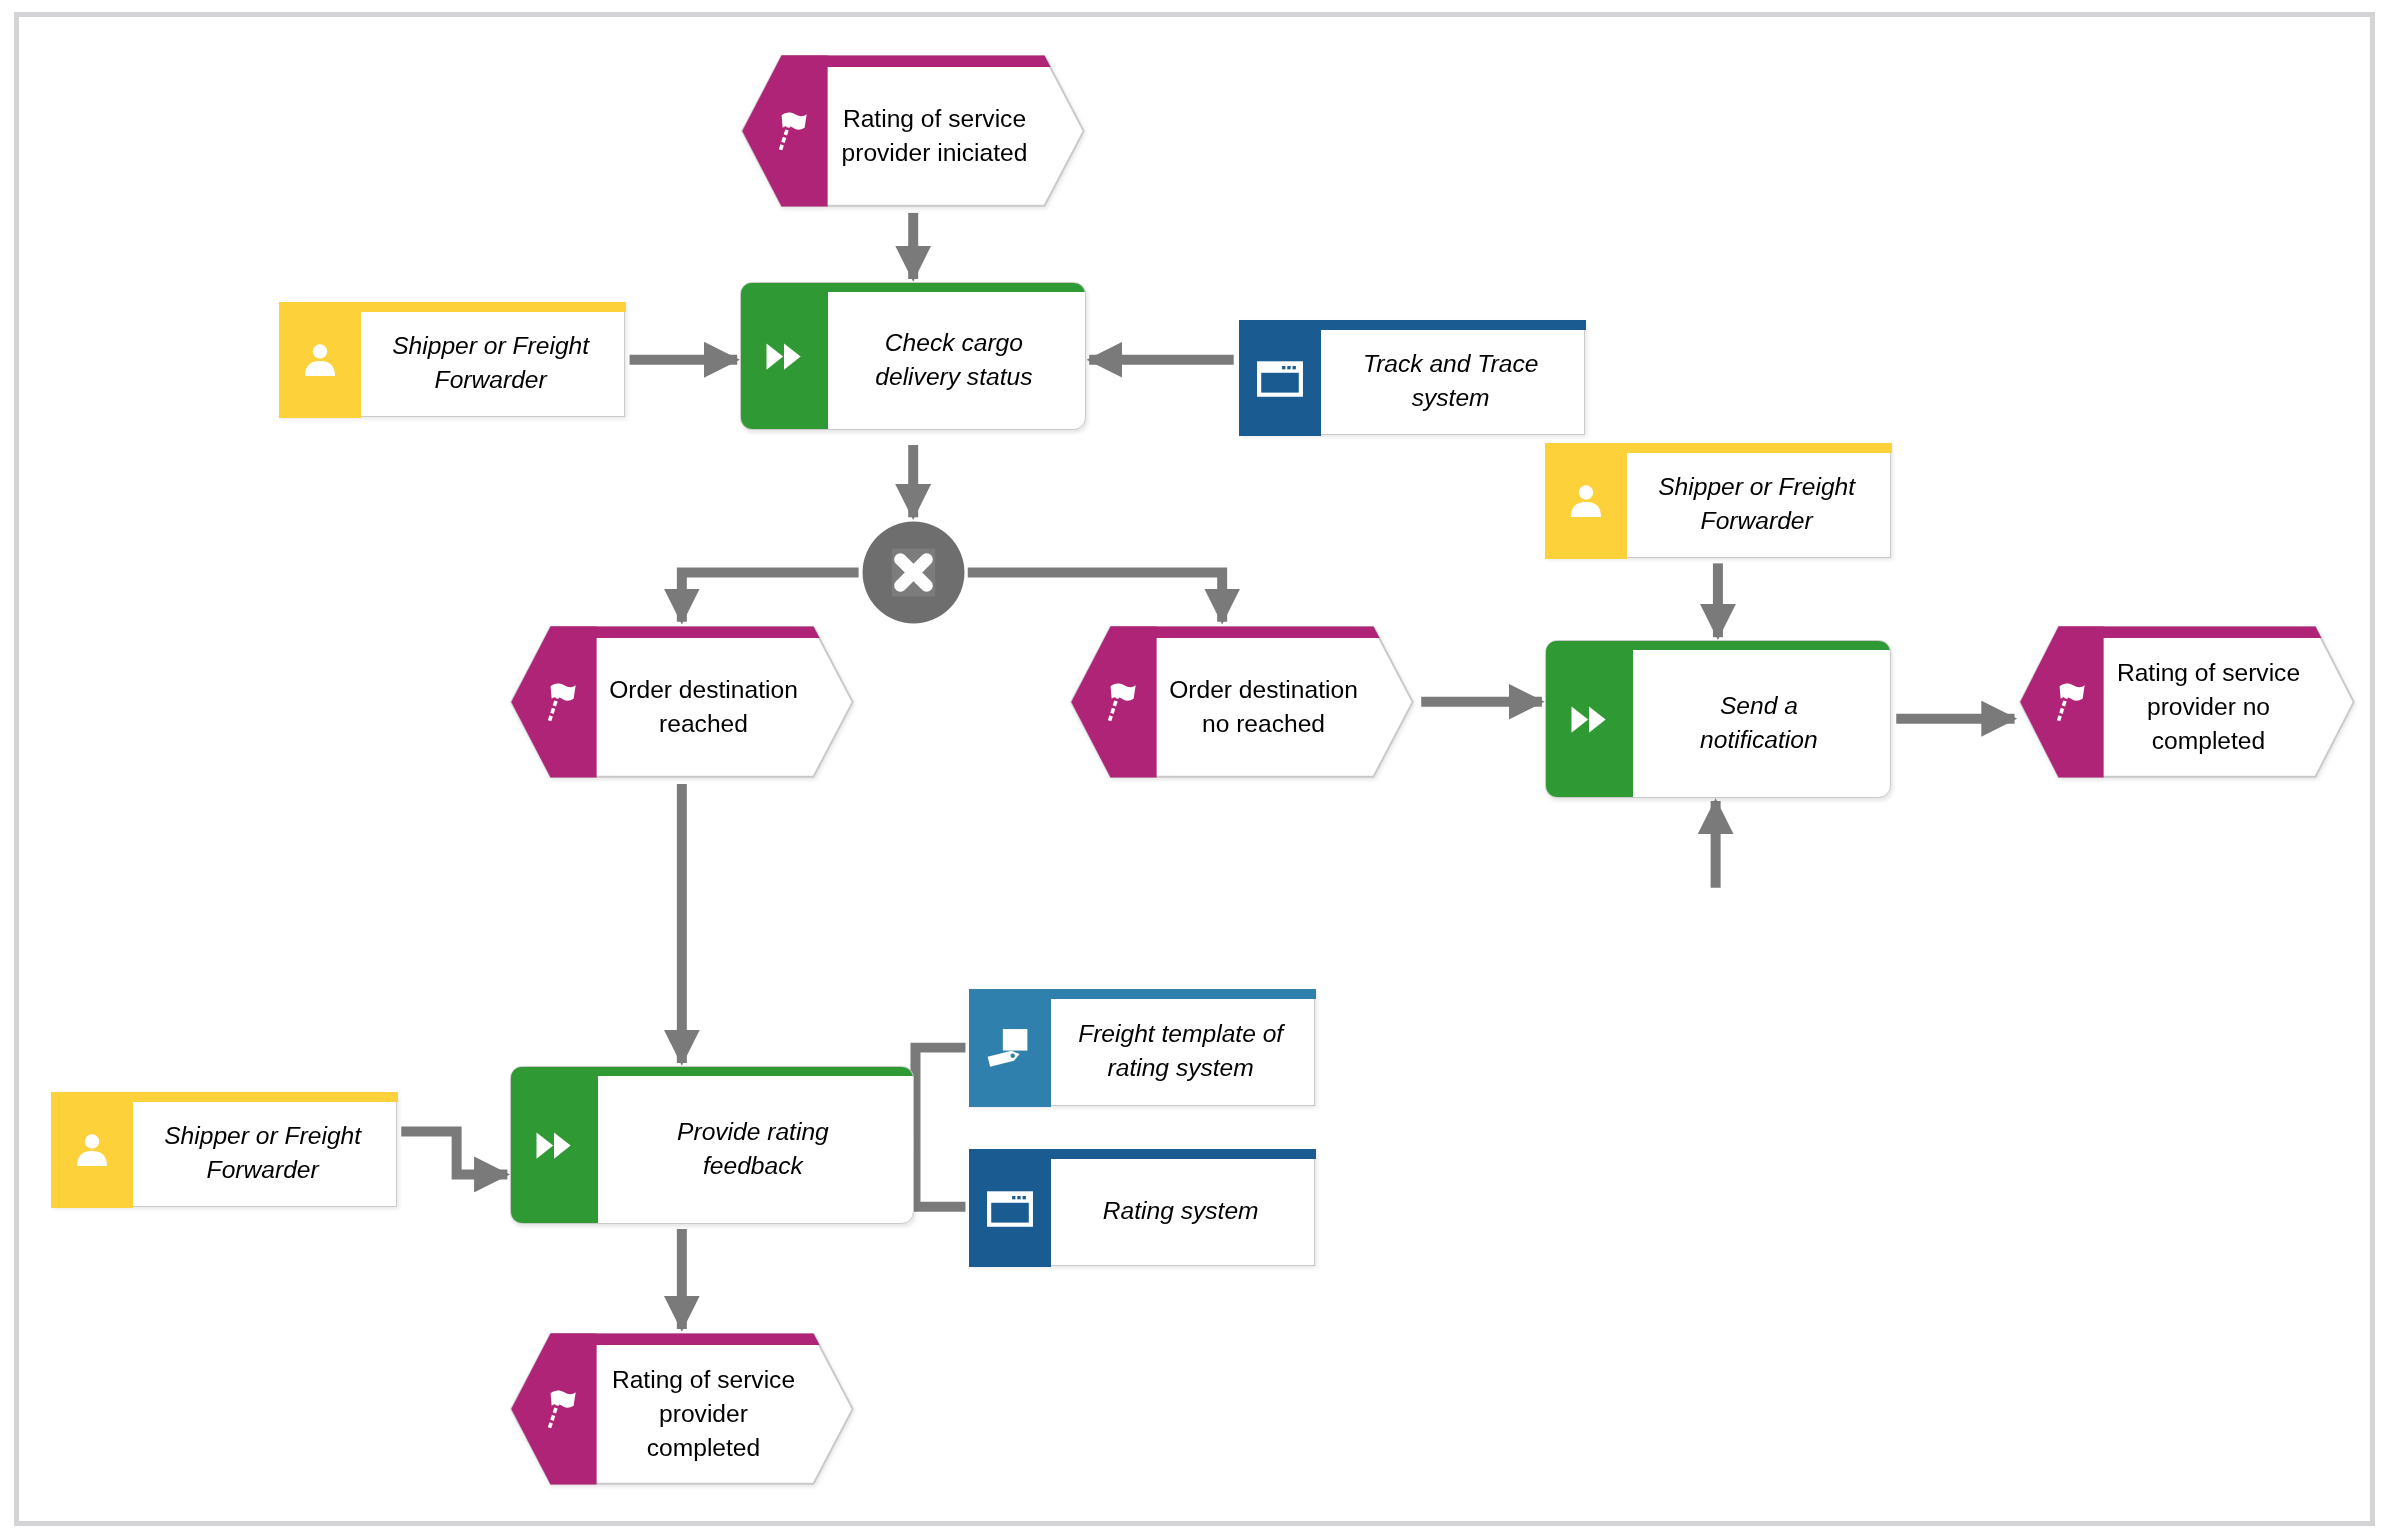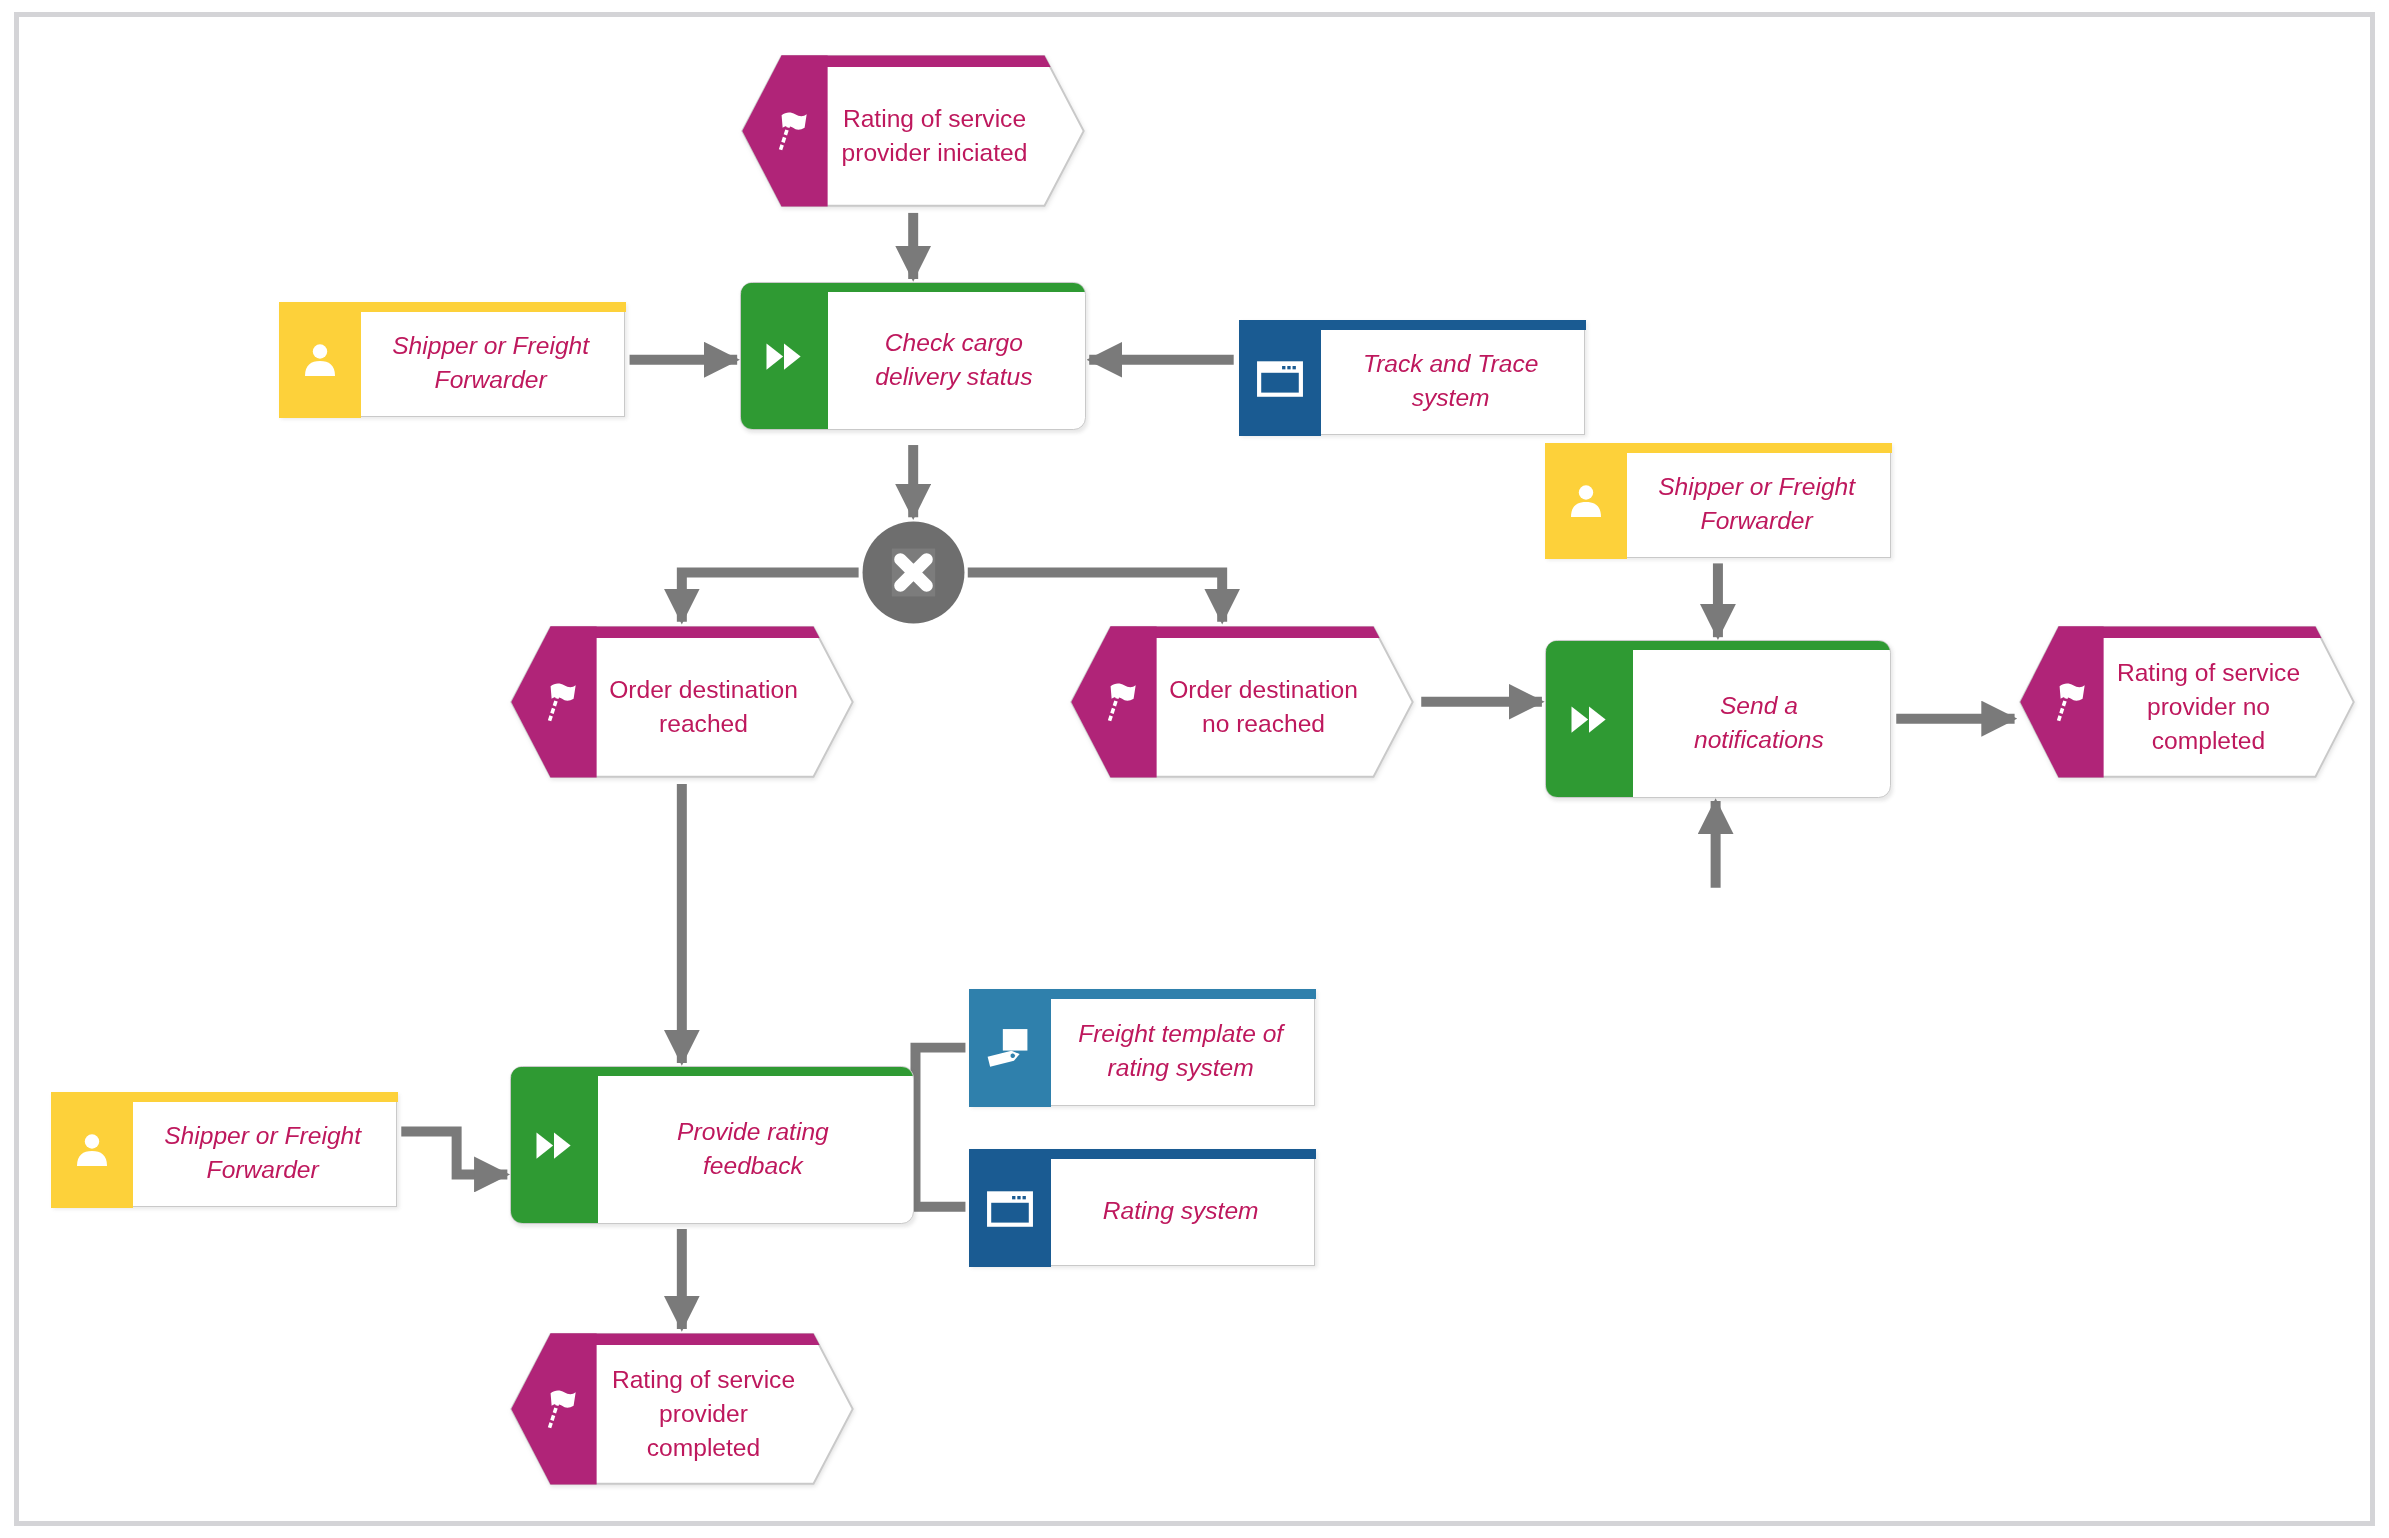--- a/index.html
+++ b/index.html
@@ -37,21 +37,21 @@
   }
   .card .accent-top{
     position:absolute;left:-1.5px;right:-1.5px;top:-1.5px;height:10.8px;
     background:var(--c);
   }
   .card.function{border-radius:12.3px;overflow:hidden;}
   .card.function .accent-left{width:88px;}
   .label{
     position:absolute;display:flex;align-items:center;justify-content:center;
     text-align:center;white-space:pre-line;
-    font-size:24.6px;line-height:1.38;color:#be185d;
+    font-size:24.6px;line-height:1.38;color:#000000;
   }
   .card .label{left:85px;right:7.7px;top:9.2px;bottom:1.5px;}
   .card.function .label{left:91px;right:9.2px;top:10.8px;bottom:3.1px;}
   .event .label{left:92px;right:49px;top:13px;bottom:3.8px;}
   .gateway{position:absolute;z-index:2;}
 </style>
 </head>
 <body>
 
 <div id="canvas">
@@ -185,21 +185,21 @@
 
   <div class="card function" style="--c:#2f9a33;left:1545px;top:640px;width:346px;height:158px">
     <div class="accent-top"></div>
     <div class="accent-left">
       <svg width="48" height="35" viewBox="0 0 48 40">
         <polygon points="4,5 4,35 23,20" fill="#fff"></polygon>
           <polygon points="24,5 24,35 43,20" fill="#fff"></polygon>
       </svg>
     </div>
     <div class="label">Send a
-notifications</div>
+notification</div>
   </div>
 
   <div class="node event" style="left:2018px;top:625px;width:338px;height:154px">
     <svg class="shape" viewBox="0 0 450 200" preserveAspectRatio="none">
       <path d="M54 3 L396 3 L447 100 L396 197 L54 197 L3 100 Z" fill="#ffffff" stroke="#c9c9c9" stroke-width="2.5"></path>
       <path d="M54 2 L396 2 L404 17 L54 17 Z" fill="#b02478"></path>
       <path d="M54 2 L114 2 L114 198 L54 198 L3 100 Z" fill="#b02478"></path>
     </svg>
     <svg style="position:absolute;left:28px;top:54px" width="46" height="46" viewBox="0 0 44 44">
       <path d="M12 40 L23 6" stroke="#ffffff" stroke-width="3.4" stroke-dasharray="5 2.5" fill="none"></path>

